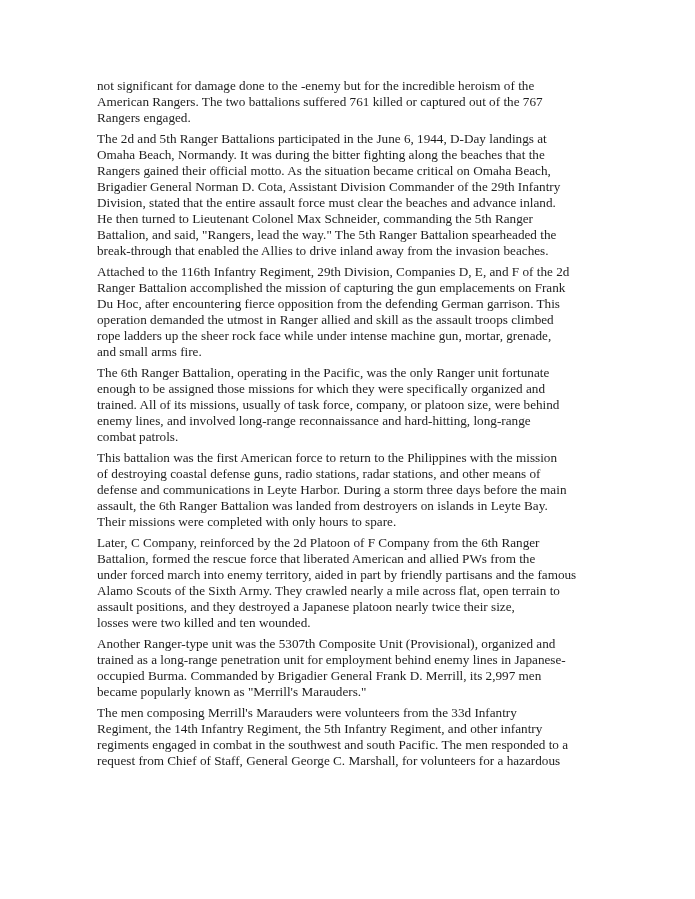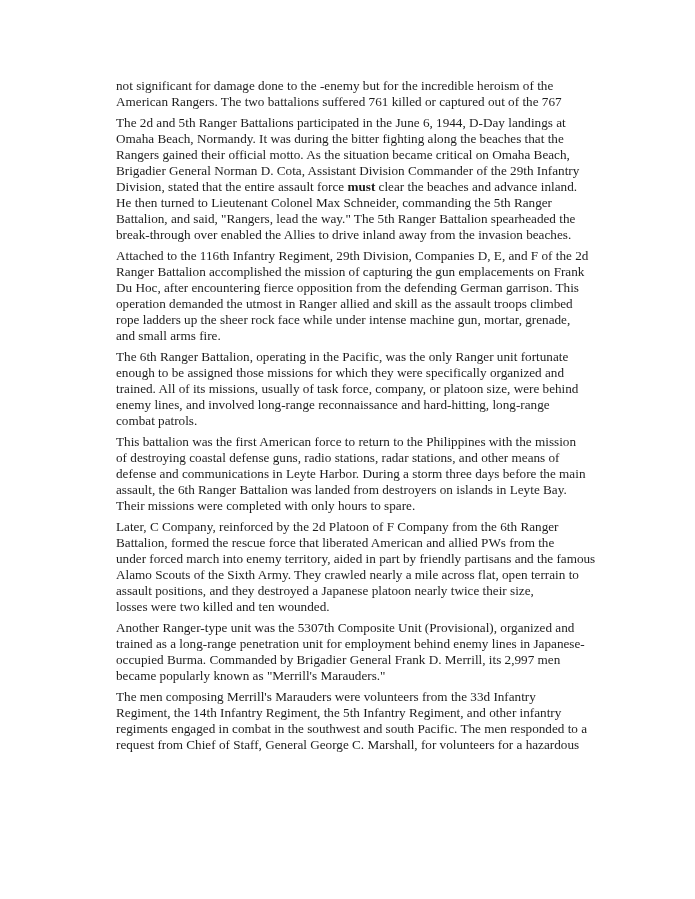--- a/index.html
+++ b/index.html
@@ -24,44 +24,44 @@
     color: #1d1d1d;
     -webkit-font-smoothing: antialiased;
   }
   p.para {
     margin: 0 0 5px 0;
     padding: 0;
   }
   .text-line {
     display: block;
     white-space: nowrap;
-    margin-left: 19px;
   }
   .text-line b {
-    font-weight: bold;
+    font-weight: normal;
   }
 </style>
 </head>
 <body>
 
 <div class="page">
   <div>
       <p class="para">
         <span class="text-line">not significant for damage done to the -enemy but for the incredible heroism of the</span>
         <span class="text-line">American Rangers. The two battalions suffered 761 killed or captured out of the 767</span>
+        <span class="text-line">Rangers engaged.</span>
       </p>
       <p class="para">
         <span class="text-line">The 2d and 5th Ranger Battalions participated in the June 6, 1944, D-Day landings at</span>
         <span class="text-line">Omaha Beach, Normandy. It was during the bitter fighting along the beaches that the</span>
         <span class="text-line">Rangers gained their official motto. As the situation became critical on Omaha Beach,</span>
         <span class="text-line">Brigadier General Norman D. Cota, Assistant Division Commander of the 29th Infantry</span>
         <span class="text-line">Division, stated that the entire assault force <b>must</b> clear the beaches and advance inland.</span>
         <span class="text-line">He then turned to Lieutenant Colonel Max Schneider, commanding the 5th Ranger</span>
         <span class="text-line">Battalion, and said, "Rangers, lead the way." The 5th Ranger Battalion spearheaded the</span>
-        <span class="text-line">break-through over enabled the Allies to drive inland away from the invasion beaches.</span>
+        <span class="text-line">break-through that enabled the Allies to drive inland away from the invasion beaches.</span>
       </p>
       <p class="para">
         <span class="text-line">Attached to the 116th Infantry Regiment, 29th Division, Companies D, E, and F of the 2d</span>
         <span class="text-line">Ranger Battalion accomplished the mission of capturing the gun emplacements on Frank</span>
         <span class="text-line">Du Hoc, after encountering fierce opposition from the defending German garrison. This</span>
         <span class="text-line">operation demanded the utmost in Ranger allied and skill as the assault troops climbed</span>
         <span class="text-line">rope ladders up the sheer rock face while under intense machine gun, mortar, grenade,</span>
         <span class="text-line">and small arms fire.</span>
       </p>
       <p class="para">

